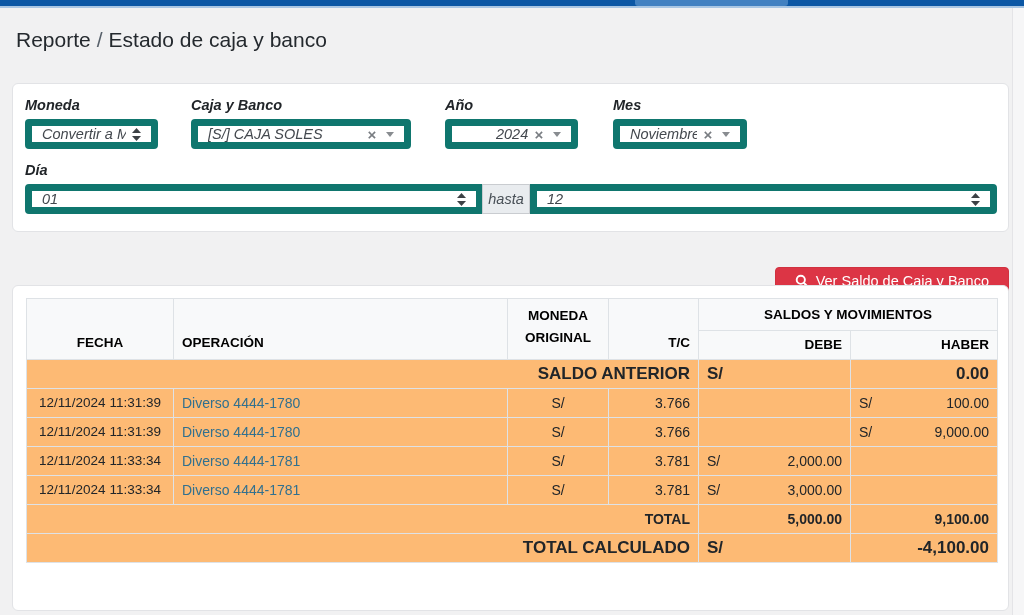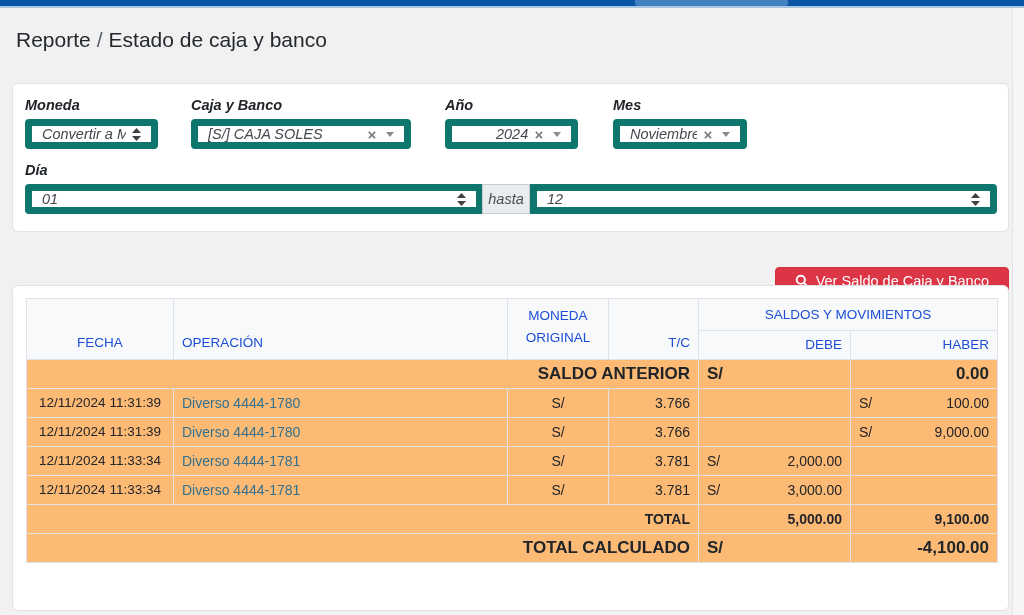--- a/index.html
+++ b/index.html
@@ -43,21 +43,21 @@
   
   .btn-danger{
     position:absolute;top:247px;right:15px;height:27px;box-sizing:border-box;
     background:#dc3545;border:1px solid #d03240;border-radius:4px;color:#fff;
     display:flex;align-items:center;gap:7px;padding:0 19px;font-size:14.5px;cursor:pointer;margin-top:20px;
   }
   
   table{border-collapse:collapse;width:971px;table-layout:fixed;}
   #report-table{position:absolute;left:13px;top:12px;}
   th,td{border:1px solid #dee2e6;box-sizing:border-box;}
-  thead th{background:#f8f9fa;font-size:13.5px;font-weight:400;color:#1d4ed8;padding:6px 8px;}
+  thead th{background:#f8f9fa;font-size:13.5px;font-weight:700;color:#000000;padding:6px 8px;}
   thead .th-span{vertical-align:bottom;padding-bottom:9px;}
   .th-fecha{text-align:center;}
   .th-oper{text-align:left;}
   .th-mon{text-align:center;line-height:1.65;}
   .th-tc,.th-debe,.th-haber{text-align:right;}
   .th-group{text-align:center;padding:8px 8px;}
   tbody td{font-size:14px;color:#212529;padding:6px 8px;height:20px;background:#fdba74;}
   .c-center{text-align:center;}
   .c-right{text-align:right;}
   .c-fecha{text-align:center;font-size:13.5px;padding:6px 3px;white-space:nowrap;}

